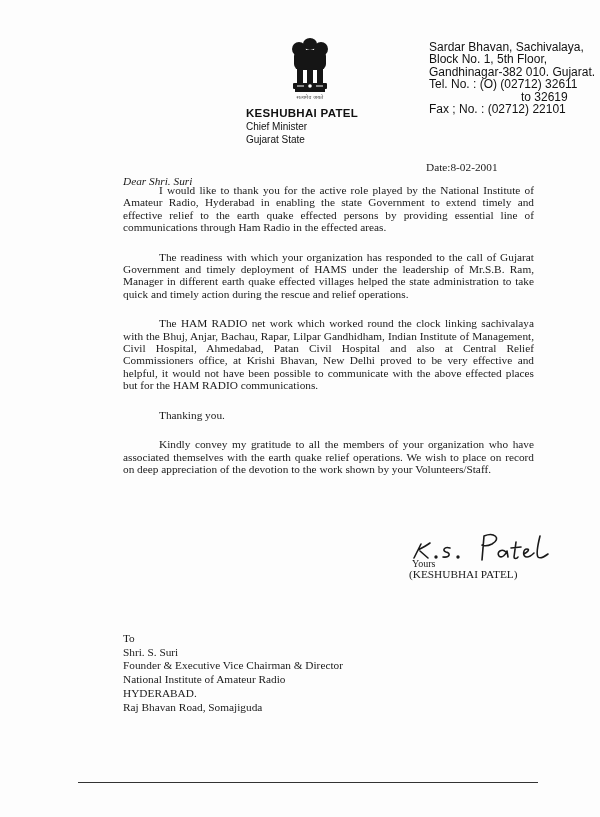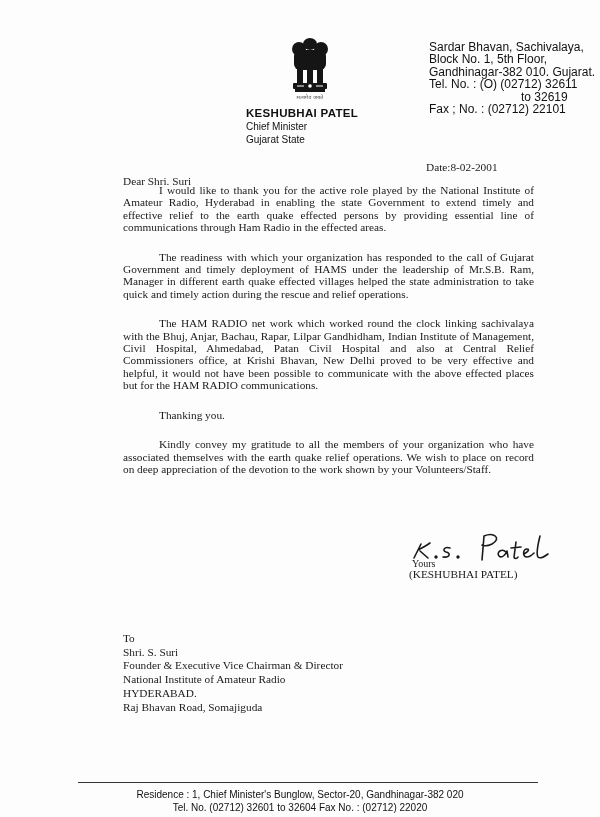--- a/index.html
+++ b/index.html
@@ -18,21 +18,21 @@
   .sender .name { font-size: 11.5px; font-weight: bold; letter-spacing: 0.3px; line-height: 14px; }
   .sender .role { font-size: 10px; line-height: 13px; }
 
   .office-address { position: absolute; left: 429px; top: 41px; font-family: "Liberation Sans", sans-serif;
     font-size: 12px; line-height: 12.4px; color: #111; }
   .office-address .line { white-space: pre; }
   .office-address .indent { padding-left: 92px; }
 
   .date { position: absolute; left: 426px; top: 161px; font-size: 11.3px; }
 
-  .salutation { position: absolute; left: 123px; top: 175px; font-size: 11.3px; }
+  .salutation { position: absolute; left: 123px; top: 175px; font-size: 11.3px; font-style: italic; }
 
   .body { position: absolute; left: 123px; top: 184px; width: 411px; font-size: 11.3px; line-height: 12.4px; }
   .para { text-align: justify; text-indent: 36px; margin: 0 0 17px 0; }
   .para.closing { text-align: left; }
 
   .yours { position: absolute; left: 412px; top: 530px; font-size: 10px; margin-top: 28px; }
   .signature { position: absolute; left: 408px; top: 530px; width: 150px; height: 34px; }
   .signatory { position: absolute; left: 409px; top: 568px; font-size: 11.3px; }
 
   .addressee { position: absolute; left: 123px; top: 584px; font-size: 11.3px; line-height: 13.7px; margin-top: 48px; }
@@ -113,17 +113,13 @@
   <div class="addressee">
     <div>To</div>
     <div>Shri. S. Suri</div>
     <div>Founder &amp; Executive Vice Chairman &amp; Director</div>
     <div>National Institute of Amateur Radio</div>
     <div>HYDERABAD.</div>
     <div>Raj Bhavan Road, Somajiguda</div>
   </div>
 
   <div class="footer-rule"></div>
-  <div class="footer">
-    <div>Residence : 1, Chief Minister's Bunglow, Sector-20, Gandhinagar-382 020</div>
-    <div>Tel. No. (02712) 32601 to 32604 Fax No. : (02712) 22020</div>
-  </div>
 </div>
 
 </body></html>

